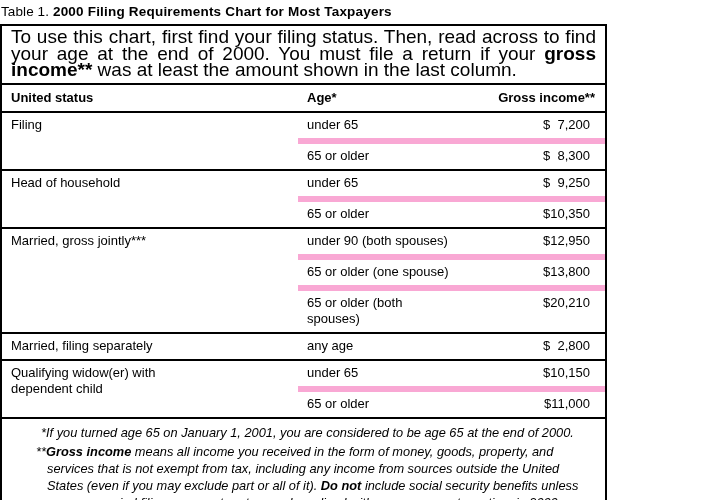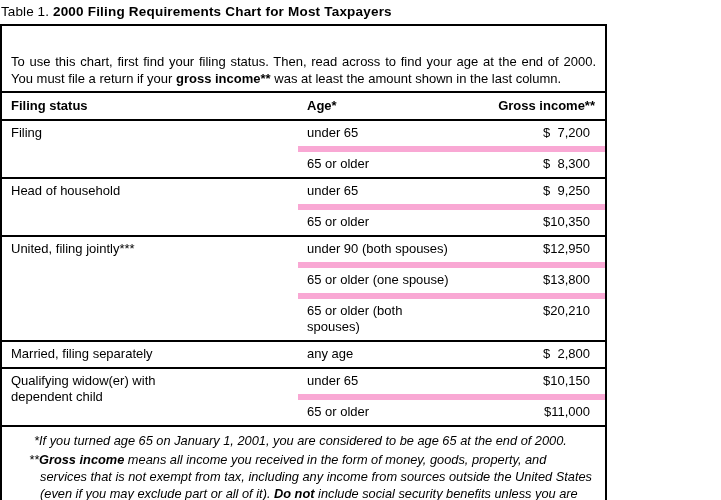--- a/index.html
+++ b/index.html
@@ -10,25 +10,24 @@
     font-family: "Liberation Sans", "DejaVu Sans", sans-serif;
   }
   .page { width: 607px; }
   .doc-title {
     font-size: 13.5px; line-height: 15px;
     margin: 4px 0 5px 1px; letter-spacing: 0.1px;
   }
   .doc-title strong { letter-spacing: 0.2px; }
   .chart-box { border: 2px solid #000; margin: 0; }
   .intro {
-    font-size: 13px; line-height: 16.5px;
+    font-size: 19px; line-height: 16.5px;
     padding: 3px 9px 4px 9px;
     text-align: justify;
     border-bottom: 2px solid #000;
-    margin-top: 25px;
   }
   table { width: 100%; border-collapse: collapse; table-layout: fixed; }
   col.c-status { width: 296px; }
   col.c-age { width: auto; }
   col.c-amount { width: 140px; }
   thead th {
     font-size: 13px; font-weight: bold; text-align: left;
     padding: 5px 9px; border-bottom: 2px solid #000;
     line-height: 16px;
   }
@@ -40,21 +39,21 @@
   td.amount-cell { text-align: right; padding-right: 15px; white-space: nowrap; }
   tr.group-start td { border-top: 2px solid #000; }
   tr.sub-row td { border-top: 6px solid #f9a8d4; }
   .status-text { display: inline-block; max-width: 190px; }
   .footnotes {
     border-top: 2px solid #000;
     font-style: italic;
     font-size: 12.8px; line-height: 17px;
     padding: 5px 10px 6px 10px;
   }
-  .fn { margin: 0 0 2px 7px; padding-left: 21px; }
+  .fn { margin: 0 0 2px 14px; padding-left: 21px; }
   .fn-1 { text-indent: -6px; }
   .fn-2 { text-indent: -11px; }
   .fn-3 { text-indent: -16px; }
   .fn strong { font-weight: bold; }
 </style>
 </head>
 <body>
 
 <div class="page">
 
@@ -69,21 +68,21 @@
     </div>
 
     <table>
       <colgroup>
         <col class="c-status">
         <col class="c-age">
         <col class="c-amount">
       </colgroup>
       <thead>
         <tr>
-          <th class="status-col">Filing status</th>
+          <th class="status-col">United status</th>
           <th class="age-col">Age*</th>
           <th class="amount-col">Gross income**</th>
         </tr>
       </thead>
       <tbody>
           <tr class="group-start">
             <td class="status-cell" rowspan="2"><span class="status-text">Filing</span></td>
             <td class="age-cell">under 65</td>
             <td class="amount-cell">$ 7,200</td>
           </tr>
@@ -94,21 +93,21 @@
           <tr class="group-start">
             <td class="status-cell" rowspan="2"><span class="status-text">Head of household</span></td>
             <td class="age-cell">under 65</td>
             <td class="amount-cell">$ 9,250</td>
           </tr>
           <tr class="sub-row">
             <td class="age-cell">65 or older</td>
             <td class="amount-cell">$10,350</td>
           </tr>
           <tr class="group-start">
-            <td class="status-cell" rowspan="3"><span class="status-text">United, filing jointly***</span></td>
+            <td class="status-cell" rowspan="3"><span class="status-text">Married, gross jointly***</span></td>
             <td class="age-cell">under 90 (both spouses)</td>
             <td class="amount-cell">$12,950</td>
           </tr>
           <tr class="sub-row">
             <td class="age-cell">65 or older (one spouse)</td>
             <td class="amount-cell">$13,800</td>
           </tr>
           <tr class="sub-row">
             <td class="age-cell">65 or older (both spouses)</td>
             <td class="amount-cell">$20,210</td>

